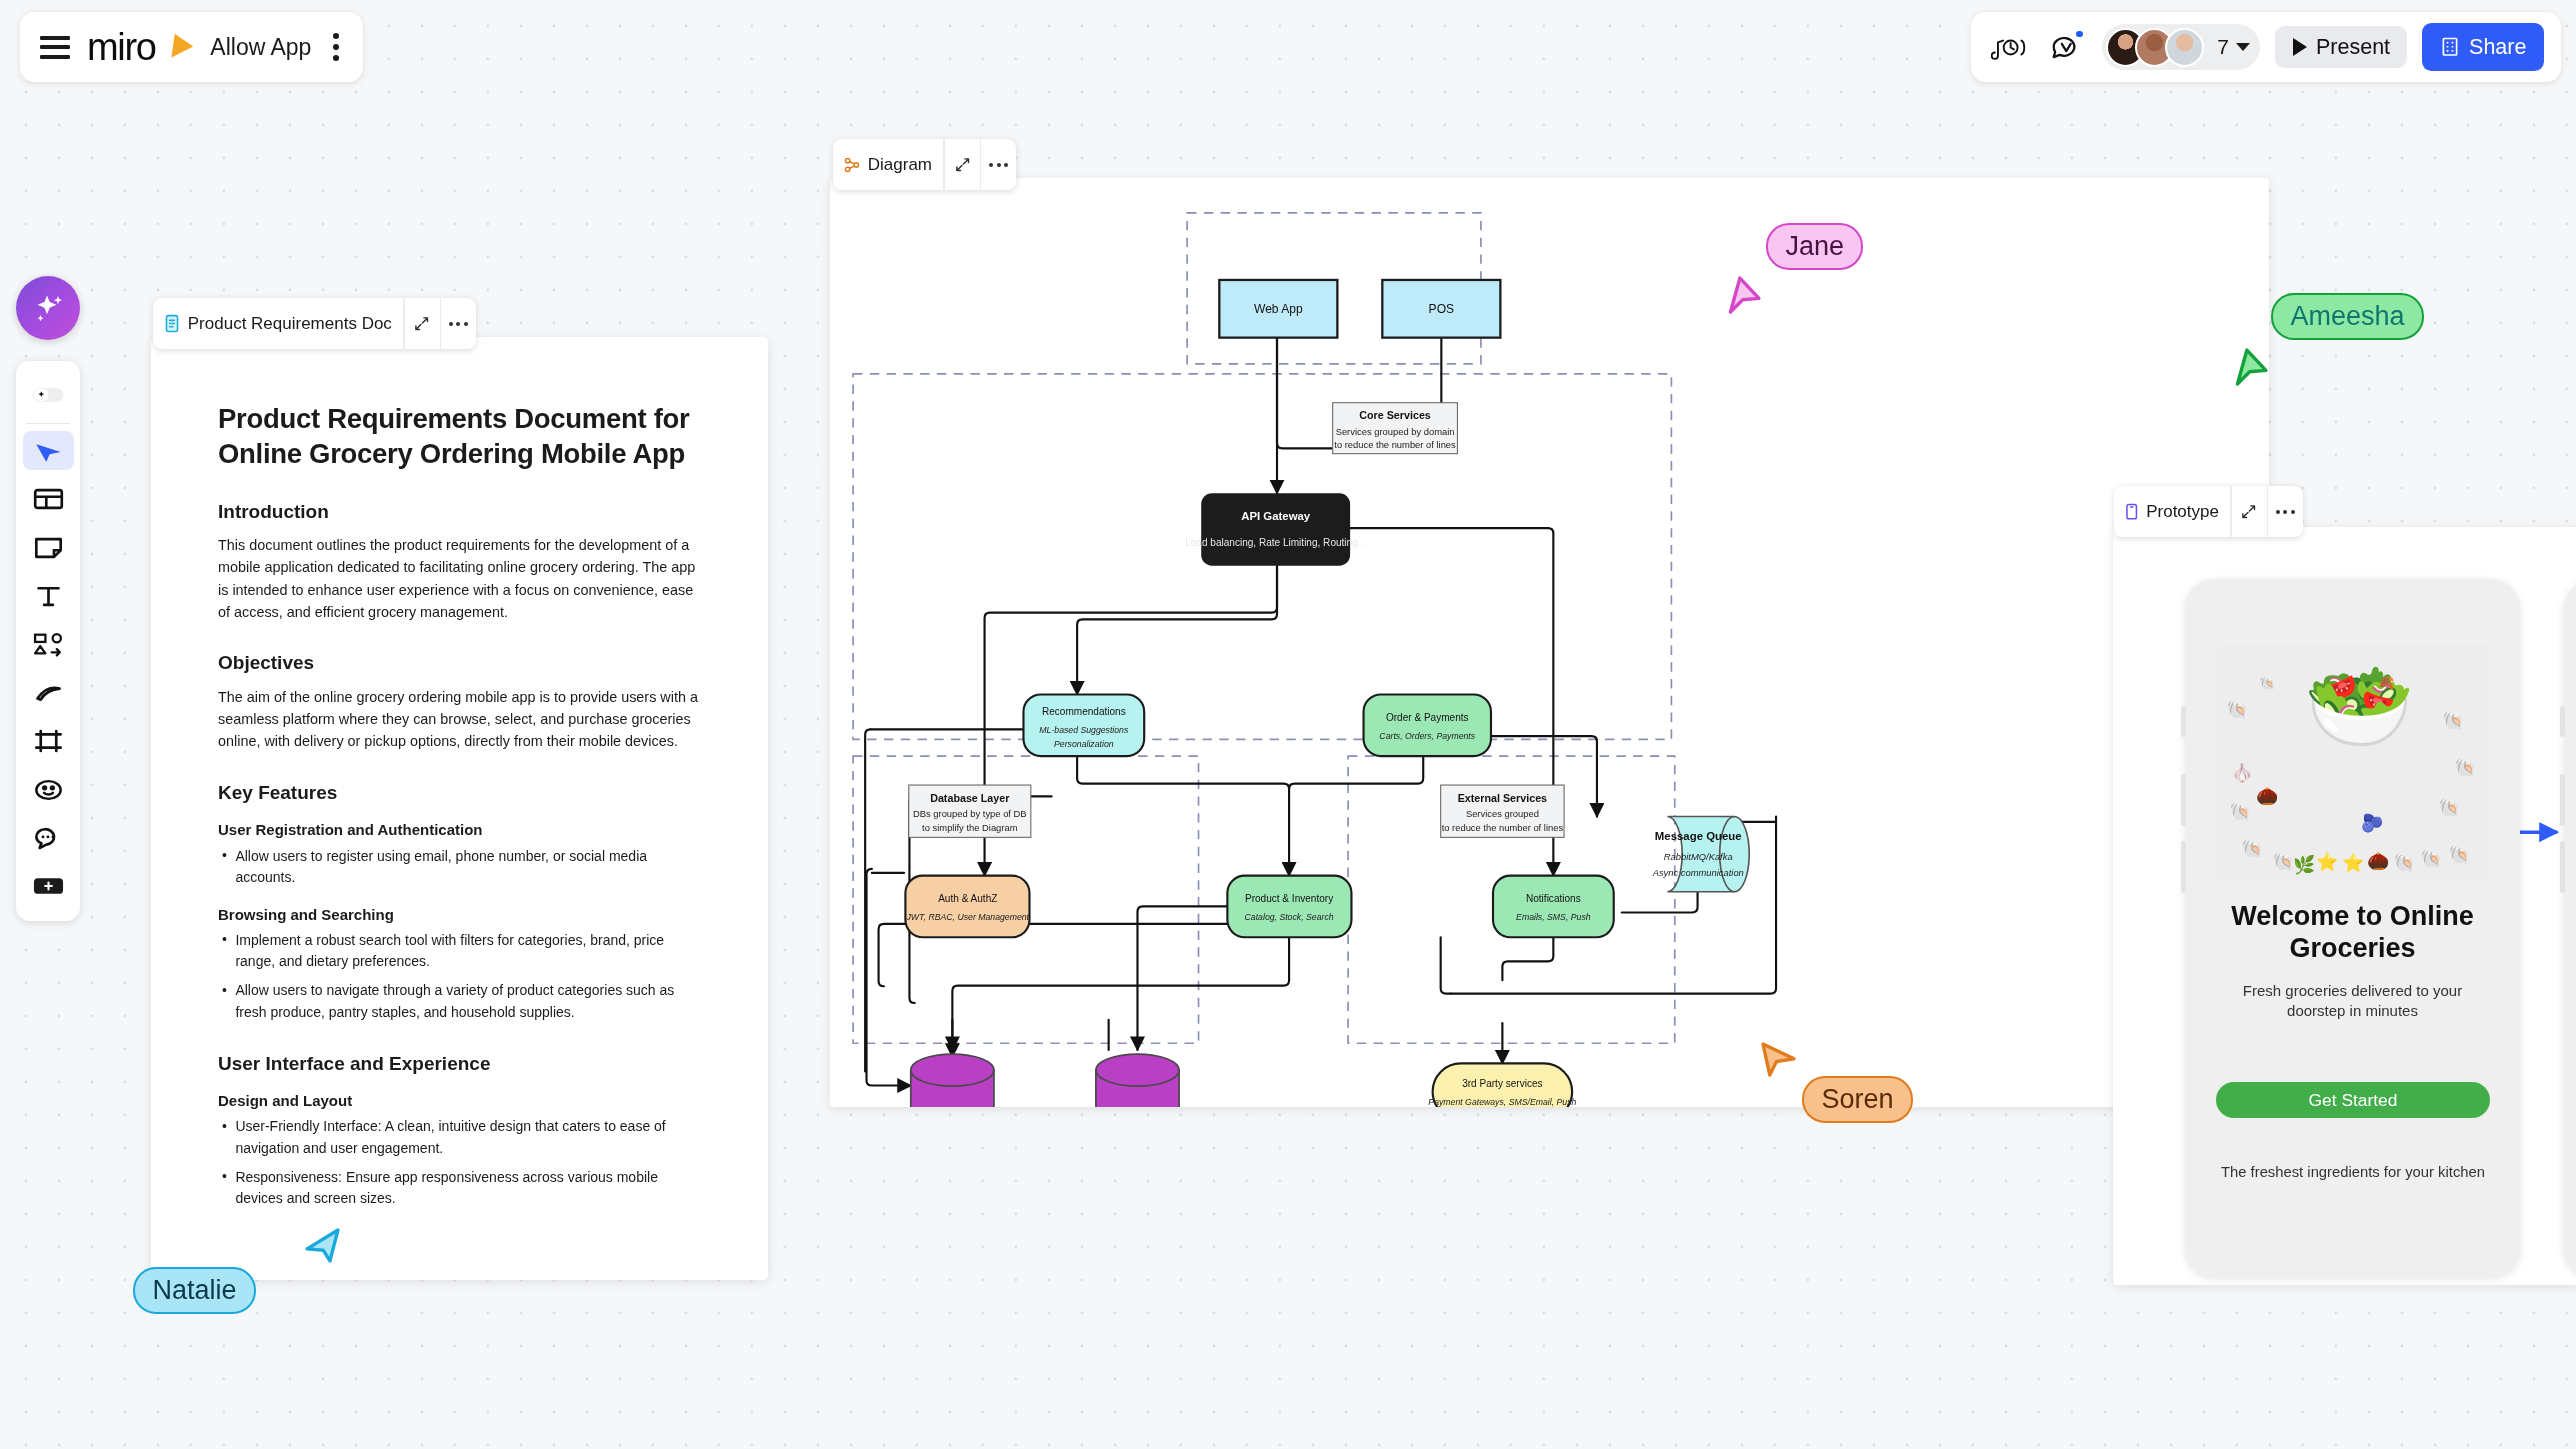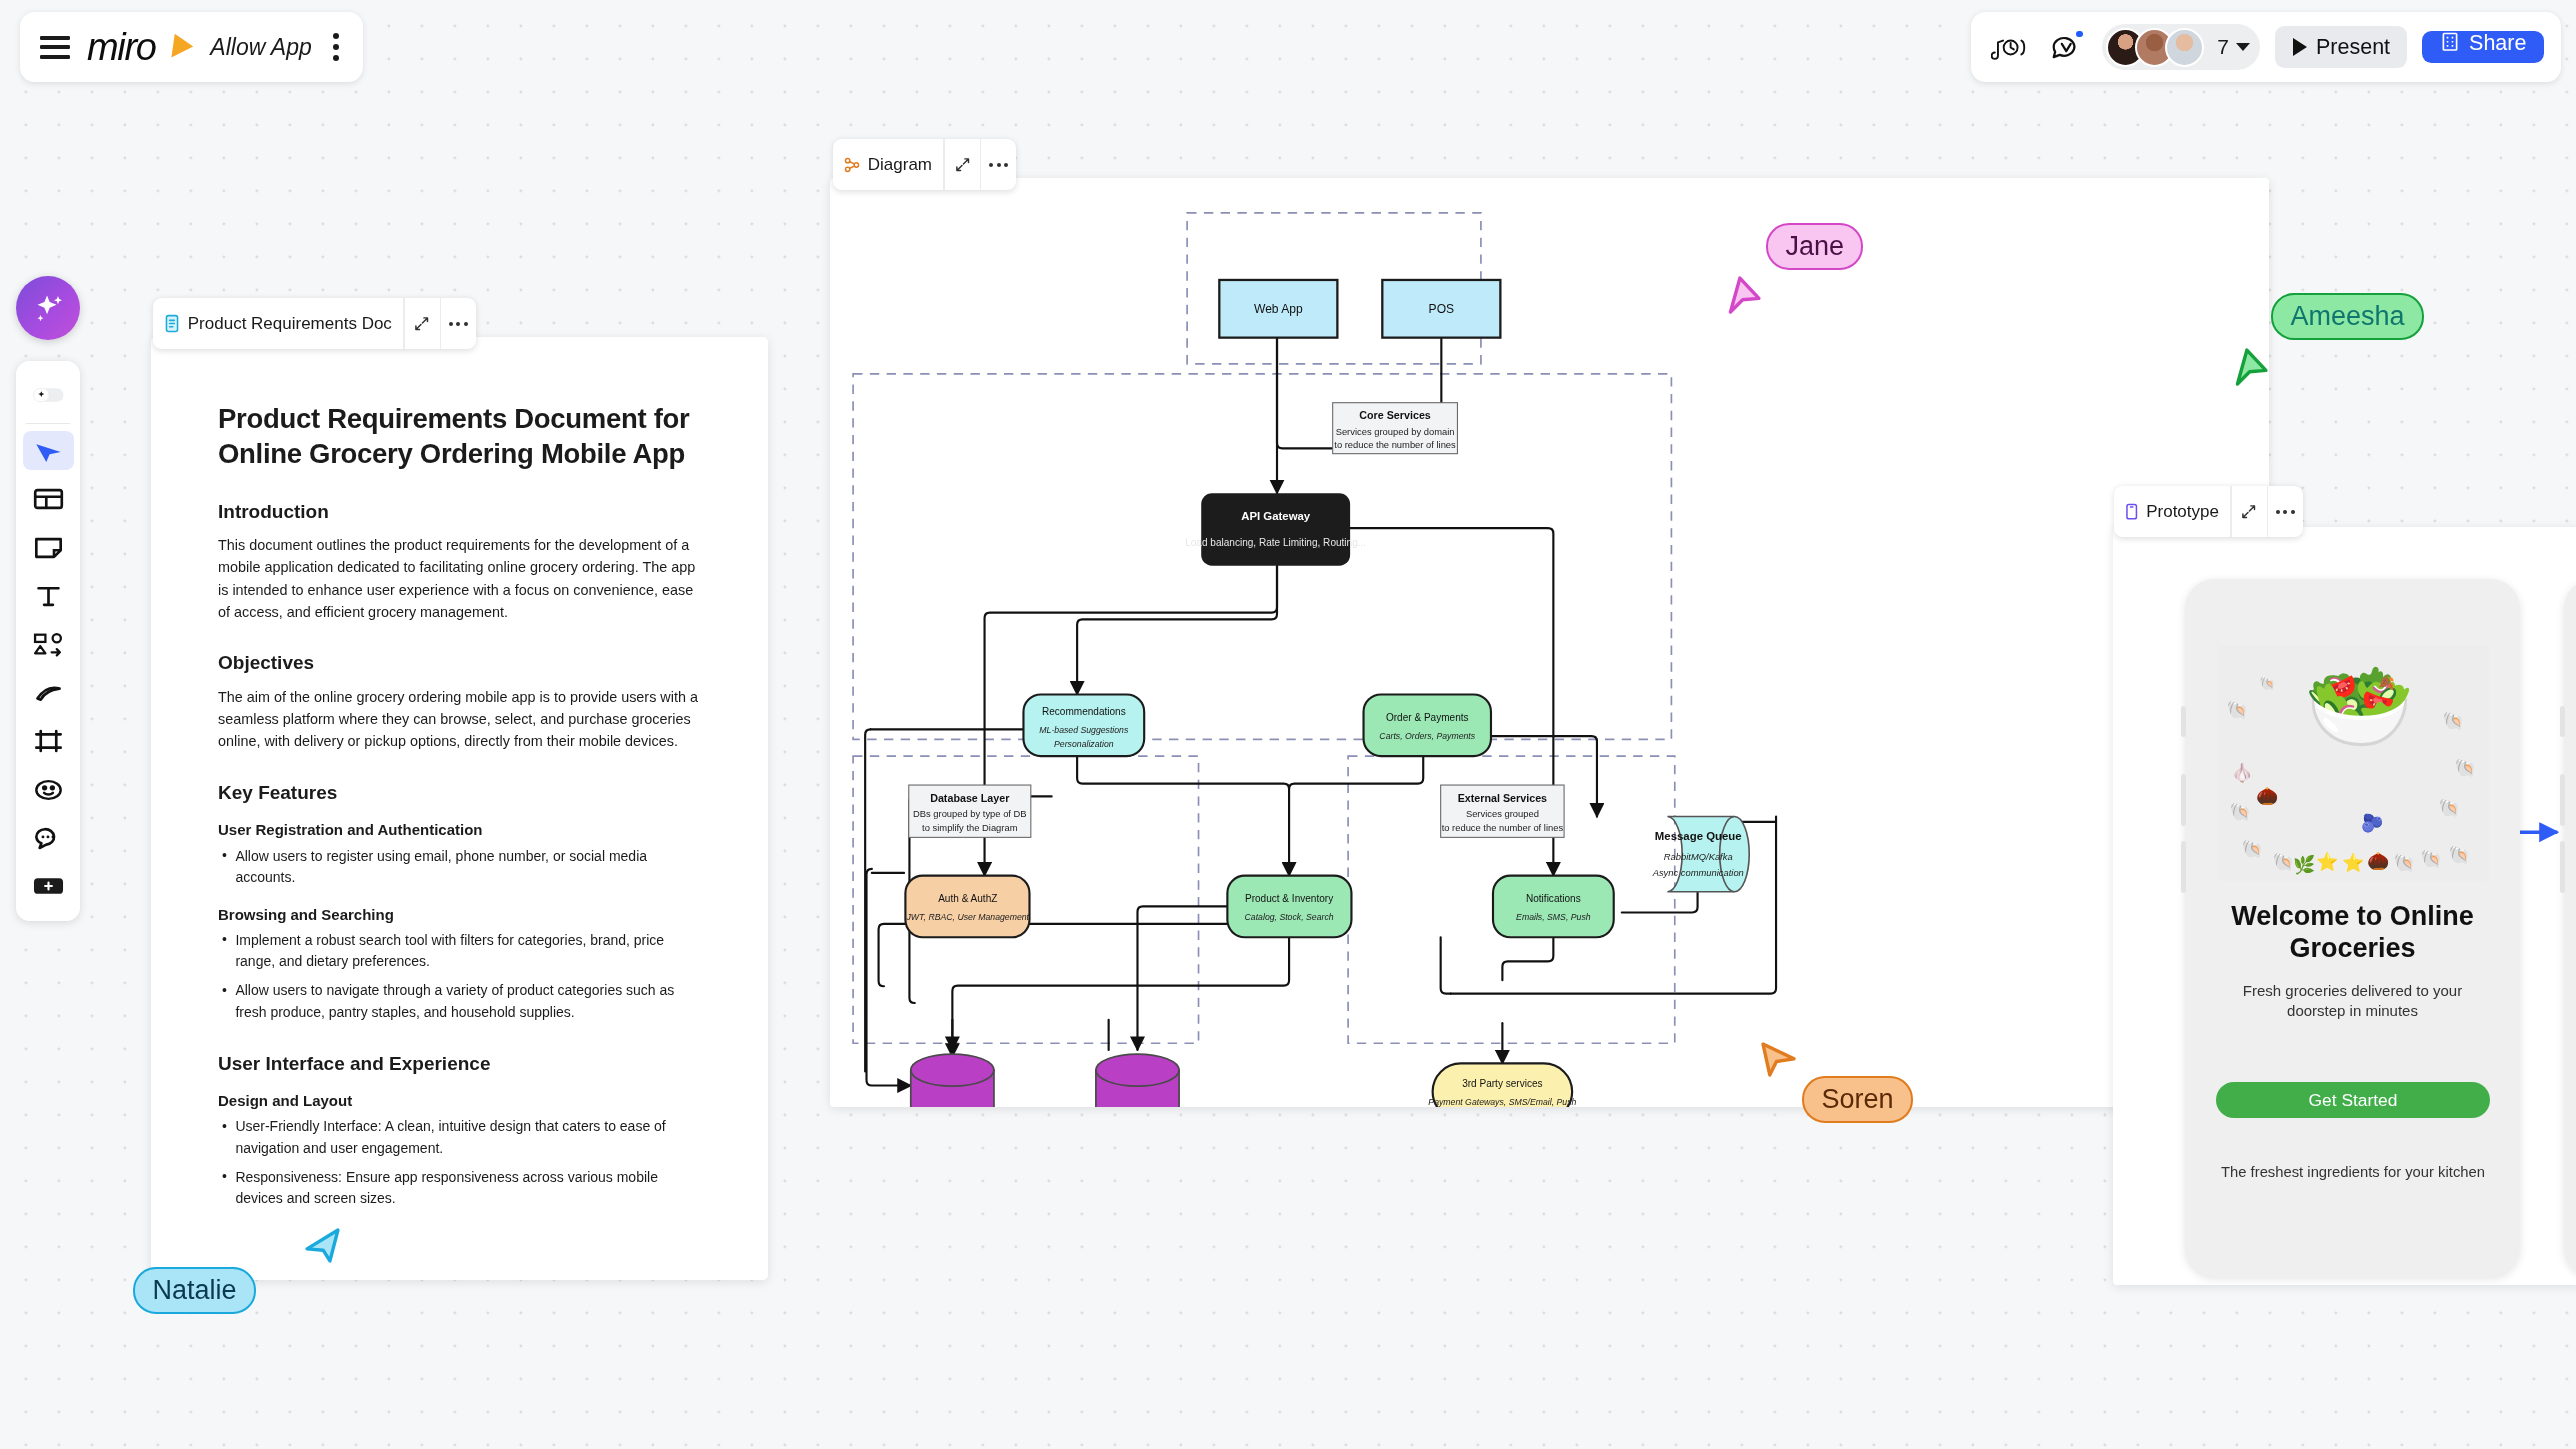--- a/index.html
+++ b/index.html
@@ -10,21 +10,21 @@
     background-image:radial-gradient(circle, #d4d6da 1.1px, transparent 1.1px);
     background-size:33px 33px;
     background-position:9.4px 9.4px;
     position:relative;
   }
 
   
   .topbar-left{
     position:absolute;left:20px;top:12px;height:70px;
     background:#fff;border-radius:14.8px;display:flex;align-items:center;
-    box-shadow:0 1.3px 6.7px rgba(0,0,0,.10);padding:0 20px;gap:17.4px;z-index:60;font-style:italic;
+    box-shadow:0 1.3px 6.7px rgba(0,0,0,.10);padding:0 20px;gap:17.4px;z-index:60;
   }
   .hamburger{width:29.5px;height:23px;display:flex;flex-direction:column;justify-content:space-between;cursor:pointer;}
   .hamburger span{display:block;height:4px;background:#1a1a1a;border-radius:1.3px;}
   .miro-logo{font-size:38px;font-weight:400;letter-spacing:-1.3px;color:#0d0d0d;line-height:1;}
   .tri-orange{width:0;height:0;border-left:20px solid #f5a623;border-top:10.7px solid transparent;border-bottom:14.8px solid transparent;transform:rotate(8deg);}
   .board-title{font-size:23px;color:#1a1a1a;white-space:nowrap;}
   .kebab{display:flex;flex-direction:column;gap:4.7px;cursor:pointer;padding:4px;}
   .kebab i{width:6px;height:6px;border-radius:50%;background:#1a1a1a;display:block;}
 
   
@@ -39,21 +39,21 @@
   .avatars{display:flex;align-items:center;background:#eceef0;border-radius:24px;padding:3.4px 10.7px 3.4px 3.4px;gap:0;cursor:pointer;}
   .av{width:39px;height:39px;border-radius:50%;border:2px solid #fff;margin-right:-9.4px;background-size:cover;}
   .av1{background:radial-gradient(circle at 50% 34%, #d9a184 0 26%, #2b1b16 27% 100%);}
   .av2{background:radial-gradient(circle at 50% 36%, #9a5f43 0 30%, #b07a63 31% 100%);}
   .av3{background:radial-gradient(circle at 50% 36%, #e6bca0 0 30%, #cfd6dd 31% 100%);margin-right:4px;}
   .av-count{font-size:21px;color:#1a1a1a;margin:0 6.7px 0 9.4px;}
   .chev{width:0;height:0;border-left:7.4px solid transparent;border-right:7.4px solid transparent;border-top:8.7px solid #1a1a1a;}
   .btn-present{background:#e8eaed;border-radius:9.4px;height:42px;display:flex;align-items:center;gap:9.4px;padding:0 17.4px;cursor:pointer;}
   .play-tri{width:0;height:0;border-left:14.8px solid #111;border-top:9.4px solid transparent;border-bottom:9.4px solid transparent;}
   .btn-present span{font-size:21.5px;color:#111;}
-  .btn-share{background:#2f5cf6;border-radius:9.4px;height:32px;display:flex;gap:9.4px;padding:0 17.4px;cursor:pointer;}
+  .btn-share{background:#2f5cf6;border-radius:9.4px;height:48px;display:flex;align-items:center;gap:9.4px;padding:0 17.4px;cursor:pointer;}
   .btn-share span{font-size:21.5px;color:#fff;}
 
   
   .ai-orb{
     position:absolute;left:16px;top:276px;width:64px;height:64px;border-radius:50%;
     background:linear-gradient(135deg,#7b4dd8 0%,#a64be0 55%,#c050d8 100%);
     display:flex;align-items:center;justify-content:center;cursor:pointer;
     box-shadow:0 2px 8px rgba(0,0,0,.18);z-index:50;
   }
   .toolbar{

